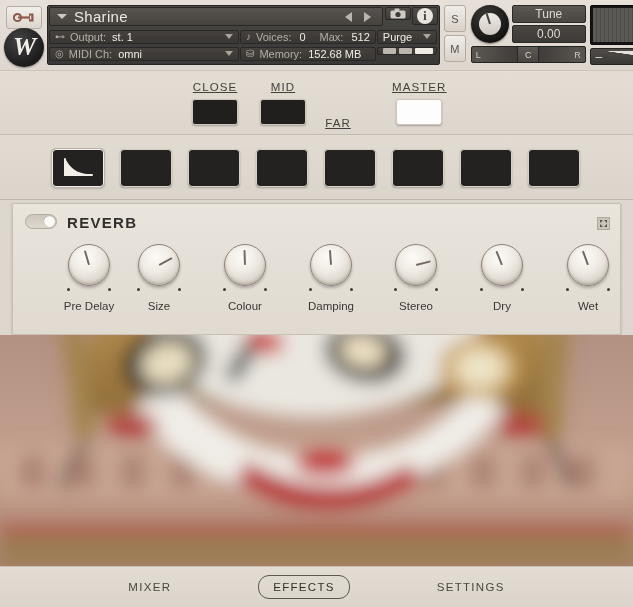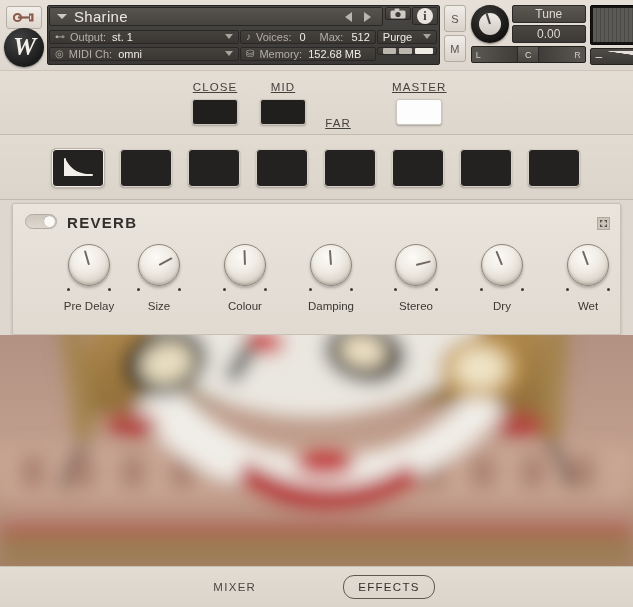--- a/index.html
+++ b/index.html
@@ -608,15 +608,16 @@
 
         <path d="M548 105 C560 120 566 135 570 152" stroke="#4d4038" stroke-width="10" fill="none" opacity=".7"></path>
         <path d="M85 108 C72 124 66 138 62 156" stroke="#4d4038" stroke-width="9" fill="none" opacity=".6"></path>
       </g>
     </svg>
   </div>
 
   <div class="tabbar">
     <span class="tab">MIXER</span>
     <span class="tab active">EFFECTS</span>
+    <span class="tab">SETTINGS</span>
   </div>
 
 </div>
 
 </body></html>

